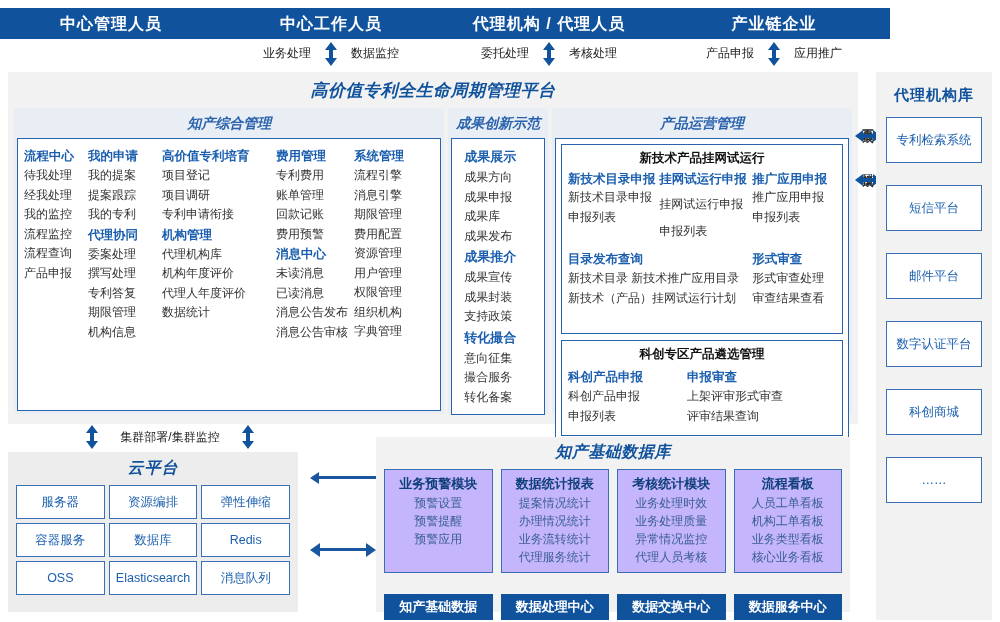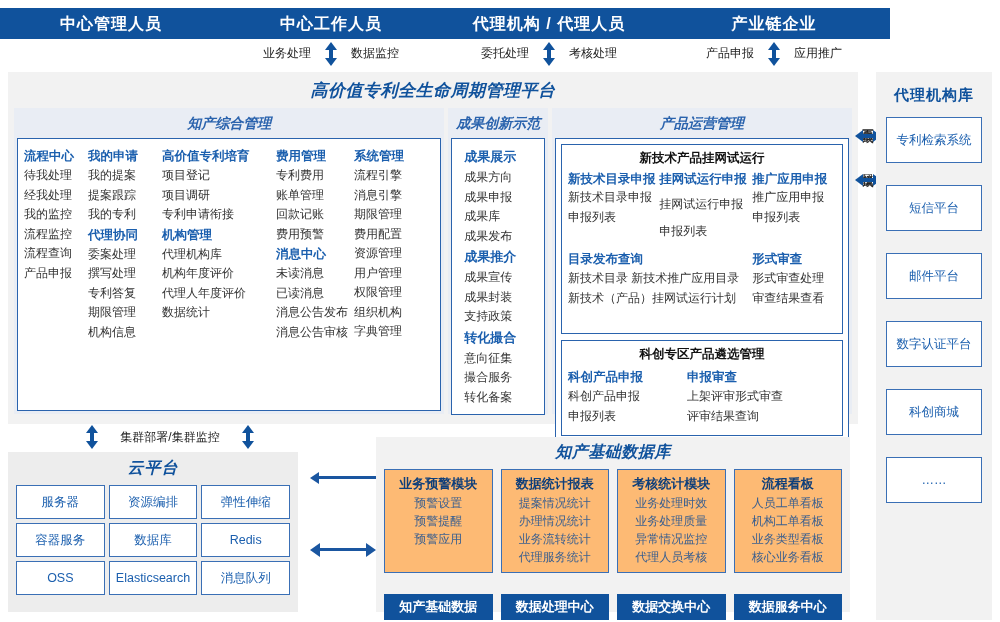--- a/index.html
+++ b/index.html
@@ -133,21 +133,21 @@
     border-top: 7px solid transparent; border-bottom: 7px solid transparent; border-right: 10px solid #1a56a0; }
   .conn-double::after { content: ""; position: absolute; right: 0; top: 0;
     border-top: 7px solid transparent; border-bottom: 7px solid transparent; border-left: 10px solid #1a56a0; }
 
   
   .kdb { position: absolute; left: 376px; top: 437px; width: 474px; height: 175px; background: #f2f2f2; }
   .kdb-title { text-align: center; font-size: 16px; font-weight: bold; font-style: italic;
                color: #10529c; padding: 5px 0 6px 0; letter-spacing: .5px; }
   .kdb-cols { display: flex; gap: 8px; padding: 0 8px; }
   .kdb-col { flex: 1; display: flex; flex-direction: column; }
-  .kdb-box { border: 1.5px solid #3a6fb5; background: #fdba74; height: 104px; padding: 4px 2px; text-align: center; }
+  .kdb-box { border: 1.5px solid #3a6fb5; background: #c4b5fd; height: 104px; padding: 4px 2px; text-align: center; }
   .kdb-h { color: #0f3f7a; font-weight: bold; font-size: 13px; line-height: 20px; }
   .kdb-i { color: #3a5f8f; font-size: 12px; line-height: 18px; }
   .kdb-foot {
     background: #10529c; color: #fff; font-weight: bold; font-size: 13px;
     height: 26px; line-height: 26px; text-align: center; margin-top: 21px; white-space: nowrap;
   }
 </style>
 </head>
 <body>
 

